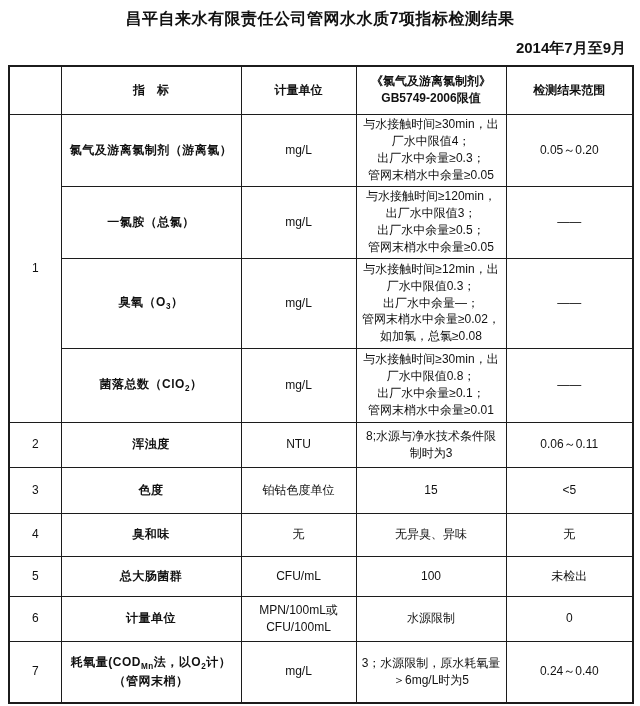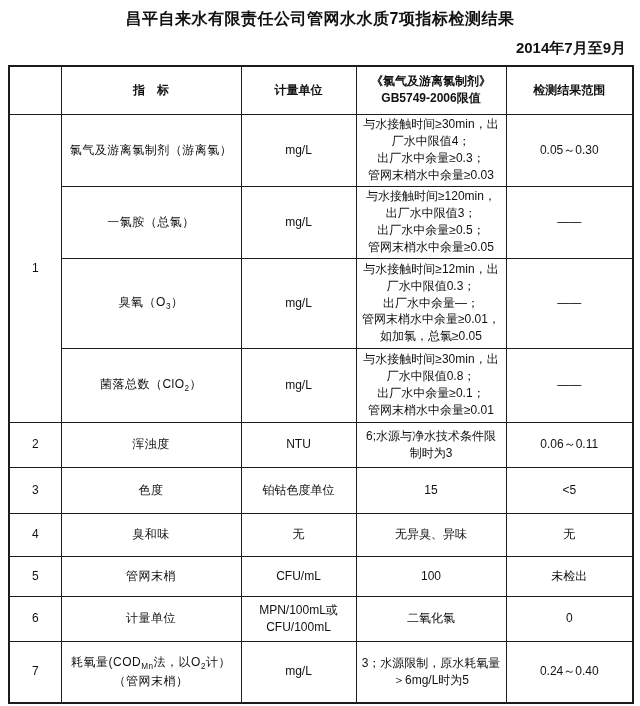--- a/index.html
+++ b/index.html
@@ -36,21 +36,21 @@
     text-align: center;
     vertical-align: middle;
     white-space: pre-line;
     padding: 1px 4px;
     font-size: 12px;
     line-height: 1.4;
     overflow: hidden;
   }
   th { font-weight: bold; font-size: 12.5px; }
   .c-num { font-size: 12px; }
-  .c-ind { font-weight: normal; letter-spacing: 0.5px; }
+  .c-ind { font-weight: bold; letter-spacing: 0.5px; }
   .c-unit { font-size: 12px; margin-top: 20px; }
   .c-limit-left {
     text-align: left;
     font-size: 11.5px;
     line-height: 1.5;
     padding-left: 5px;
     padding-right: 2px;
   }
   .c-limit-center { font-size: 12px; }
   .c-result { font-size: 12px; }
@@ -81,56 +81,56 @@
 GB5749-2006限值</th>
       <th>检测结果范围</th>
     </tr>
 
     <tr style="height:72px">
       <td class="c-num" rowspan="4">1</td>
       <td class="c-ind">氯气及游离氯制剂（游离氯）</td>
       <td class="c-unit">mg/L</td>
       <td class="c-limit-left">与水接触时间≥30min，出厂水中限值4；
 出厂水中余量≥0.3；
-管网末梢水中余量≥0.03</td>
-      <td class="c-result">0.05～0.30</td>
+管网末梢水中余量≥0.05</td>
+      <td class="c-result">0.05～0.20</td>
     </tr>
 
     <tr style="height:72px">
       <td class="c-ind">一氯胺（总氯）</td>
       <td class="c-unit">mg/L</td>
       <td class="c-limit-left">与水接触时间≥120min，出厂水中限值3；
 出厂水中余量≥0.5；
 管网末梢水中余量≥0.05</td>
       <td class="c-result">——</td>
     </tr>
 
     <tr style="height:90px">
       <td class="c-ind"><span>臭氧（O</span><sub class="sub">3</sub><span>）</span></td>
       <td class="c-unit">mg/L</td>
       <td class="c-limit-left">与水接触时间≥12min，出厂水中限值0.3；
 出厂水中余量—；
-管网末梢水中余量≥0.01，如加氯，总氯≥0.05</td>
+管网末梢水中余量≥0.02，如加氯，总氯≥0.08</td>
       <td class="c-result">——</td>
     </tr>
 
     <tr style="height:74px">
       <td class="c-ind"><span>菌落总数（ClO</span><sub class="sub">2</sub><span>）</span></td>
       <td class="c-unit">mg/L</td>
       <td class="c-limit-left">与水接触时间≥30min，出厂水中限值0.8；
 出厂水中余量≥0.1；
 管网末梢水中余量≥0.01</td>
       <td class="c-result">——</td>
     </tr>
 
     <tr style="height:45px">
       <td class="c-num">2</td>
       <td class="c-ind">浑浊度</td>
       <td class="c-unit">NTU</td>
-      <td class="c-limit-center">6;水源与净水技术条件限制时为3</td>
+      <td class="c-limit-center">8;水源与净水技术条件限制时为3</td>
       <td class="c-result">0.06～0.11</td>
     </tr>
 
     <tr style="height:46px">
       <td class="c-num">3</td>
       <td class="c-ind">色度</td>
       <td class="c-unit">铂钴色度单位</td>
       <td class="c-limit-center">15</td>
       <td class="c-result">&lt;5</td>
     </tr>
@@ -138,32 +138,32 @@
     <tr style="height:43px">
       <td class="c-num">4</td>
       <td class="c-ind">臭和味</td>
       <td class="c-unit">无</td>
       <td class="c-limit-center">无异臭、异味</td>
       <td class="c-result">无</td>
     </tr>
 
     <tr style="height:40px">
       <td class="c-num">5</td>
-      <td class="c-ind">管网末梢</td>
+      <td class="c-ind">总大肠菌群</td>
       <td class="c-unit">CFU/mL</td>
       <td class="c-limit-center">100</td>
       <td class="c-result">未检出</td>
     </tr>
 
     <tr style="height:45px">
       <td class="c-num">6</td>
       <td class="c-ind">计量单位</td>
       <td class="c-unit">MPN/100mL或
 CFU/100mL</td>
-      <td class="c-limit-center">二氧化氯</td>
+      <td class="c-limit-center">水源限制</td>
       <td class="c-result">0</td>
     </tr>
 
     <tr style="height:62px">
       <td class="c-num">7</td>
       <td class="c-ind"><div><span>耗氧量(COD</span><sub class="sub">Mn</sub><span>法，以O</span><sub class="sub">2</sub><span>计）</span></div><div>（管网末梢）</div></td>
       <td class="c-unit">mg/L</td>
       <td class="c-limit-center">3；水源限制，原水耗氧量＞6mg/L时为5</td>
       <td class="c-result">0.24～0.40</td>
     </tr>

